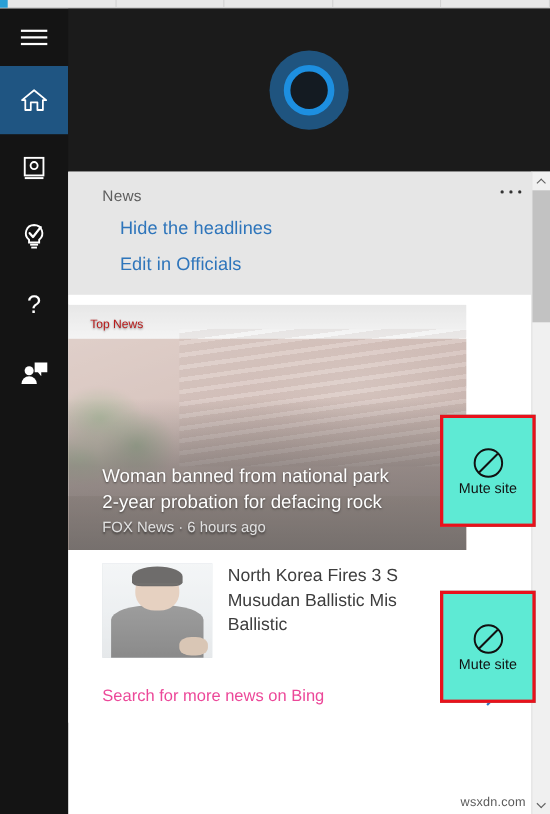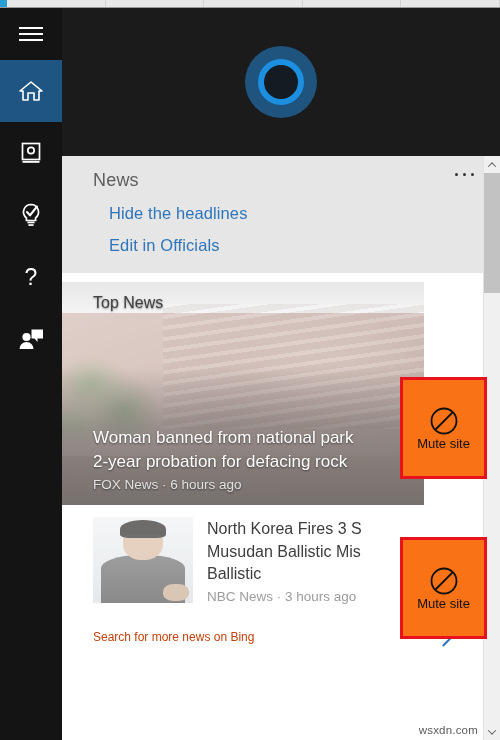--- a/index.html
+++ b/index.html
@@ -69,21 +69,21 @@
   }
   .scroll-area {
     flex: 1; min-width: 0; display: flex; flex-direction: column;
   }
 
   
   .news-head {
     background: #e6e6e6; padding: 14px 0 18px 0; position: relative;
   }
   .news-head-title {
-    font-size: 18px; color: #5e5e5e; padding: 0 30px 0 31px;
+    font-size: 14px; color: #5e5e5e; padding: 0 30px 0 31px;
     letter-spacing: .2px;
   }
   .news-more {
     position: absolute; right: 22px; top: 13px;
     display: flex; gap: 5px; align-items: center; cursor: pointer;
     padding: 4px;
   }
   .news-more i { width: 3px; height: 3px; border-radius: 50%; background: #333; display:block; }
   .news-link {
     display: block; font-size: 16.5px; color: #2e75bb;
@@ -127,22 +127,22 @@
   .topnews-img .ground {
     position: absolute; left: 0; right: 0; bottom: 0; height: 22%;
     background: linear-gradient(180deg, rgba(150,118,104,.7), #8d7165);
   }
   .topnews-haze { position: absolute; inset: 0; background: rgba(255,255,255,.42); }
   .topnews-shade {
     position: absolute; left: 0; right: 0; bottom: 0; height: 62%;
     background: linear-gradient(180deg, rgba(60,60,60,0) 0%, rgba(70,70,70,.42) 45%, rgba(75,75,75,.62) 100%);
   }
   .topnews-toplabel {
-    position: absolute; left: 31px; top: 12px;
-    font-size: 16px; color: #404040; text-shadow: 0 1px 2px rgba(0,0,0,.45);
+    position: absolute; left: 20px; top: 12px;
+    font-size: 11px; color: #b91c1c; text-shadow: 0 1px 2px rgba(0,0,0,.45);
   }
   .topnews-text {
     position: absolute; left: 31px; right: -200px; bottom: 13px;
   }
   .topnews-headline {
     font-size: 17px; line-height: 1.38; color: #ffffff;
     text-shadow: 0 1px 2px rgba(0,0,0,.5); white-space: nowrap;
   }
   .topnews-source {
     margin-top: 4px; font-size: 13.5px; color: #e2e2e2;
@@ -189,21 +189,21 @@
     font-size: 16px; line-height: 1.42; color: #3d3d3d; white-space: nowrap;
   }
   .story-source { margin-top: 3px; font-size: 13.5px; color: #9c9c9c; }
 
   
   .bing-row {
     display: flex; align-items: center; justify-content: space-between;
     padding: 16px 34px 16px 31px; background: #fff; cursor: pointer;
     margin-right: 16px;
   }
-  .bing-label { font-size: 12px; color: #c2410c; }
+  .bing-label { font-size: 15px; color: #ec4899; }
   .chev { width: 13px; height: 13px; border-right: 2px solid #2e75bb;
           border-top: 2px solid #2e75bb; transform: rotate(45deg); }
 
   
   .watermark {
     position: absolute; right: 22px; bottom: 4px;
     font-size: 11.5px; color: #5b5b5b; letter-spacing: .2px;
   }
 
   
@@ -224,21 +224,21 @@
   .sb-arrow.up div { transform: rotate(45deg) translate(1px,1px); }
   .sb-arrow.down div { transform: rotate(225deg) translate(1px,1px); }
   .sb-track { flex: 1; width: 17px; position: relative; }
   .sb-thumb {
     position: absolute; left: 0; top: 0; width: 17px; height: 120px;
     background: #c2c2c2; cursor: pointer;
   }
 
   
   .callout {
-    position: absolute; background: #f97316; border: 3px solid #e8121c;
+    position: absolute; background: #5eead4; border: 3px solid #e8121c;
     display: flex; flex-direction: column; align-items: center;
     justify-content: center; gap: 0; z-index: 20;
   }
   .callout-icon { width: 30px; height: 30px; }
   .callout-label { font-size: 13px; color: #111; white-space: nowrap; }
   #callout-1 { left: 400px; top: 377px; width: 87px; height: 102px; }
   #callout-2 { left: 400px; top: 537px; width: 87px; height: 102px; }
 </style>
 </head>
 <body>
@@ -366,21 +366,20 @@
               <div class="head"></div>
               <div class="hair"></div>
               <div class="glasses"></div>
               <div class="hand"></div>
               <div class="haze"></div>
             </div>
             <div class="story-body">
               <div class="story-headline">North Korea Fires 3 S</div>
               <div class="story-headline">Musudan Ballistic Mis</div>
               <div class="story-headline">Ballistic</div>
-              <div class="story-source">NBC News · 3 hours ago</div>
             </div>
           </div>
 
           <div class="bing-row">
             <div class="bing-label">Search for more news on Bing</div>
             <div class="chev"></div>
           </div>
 
         </div>
 

